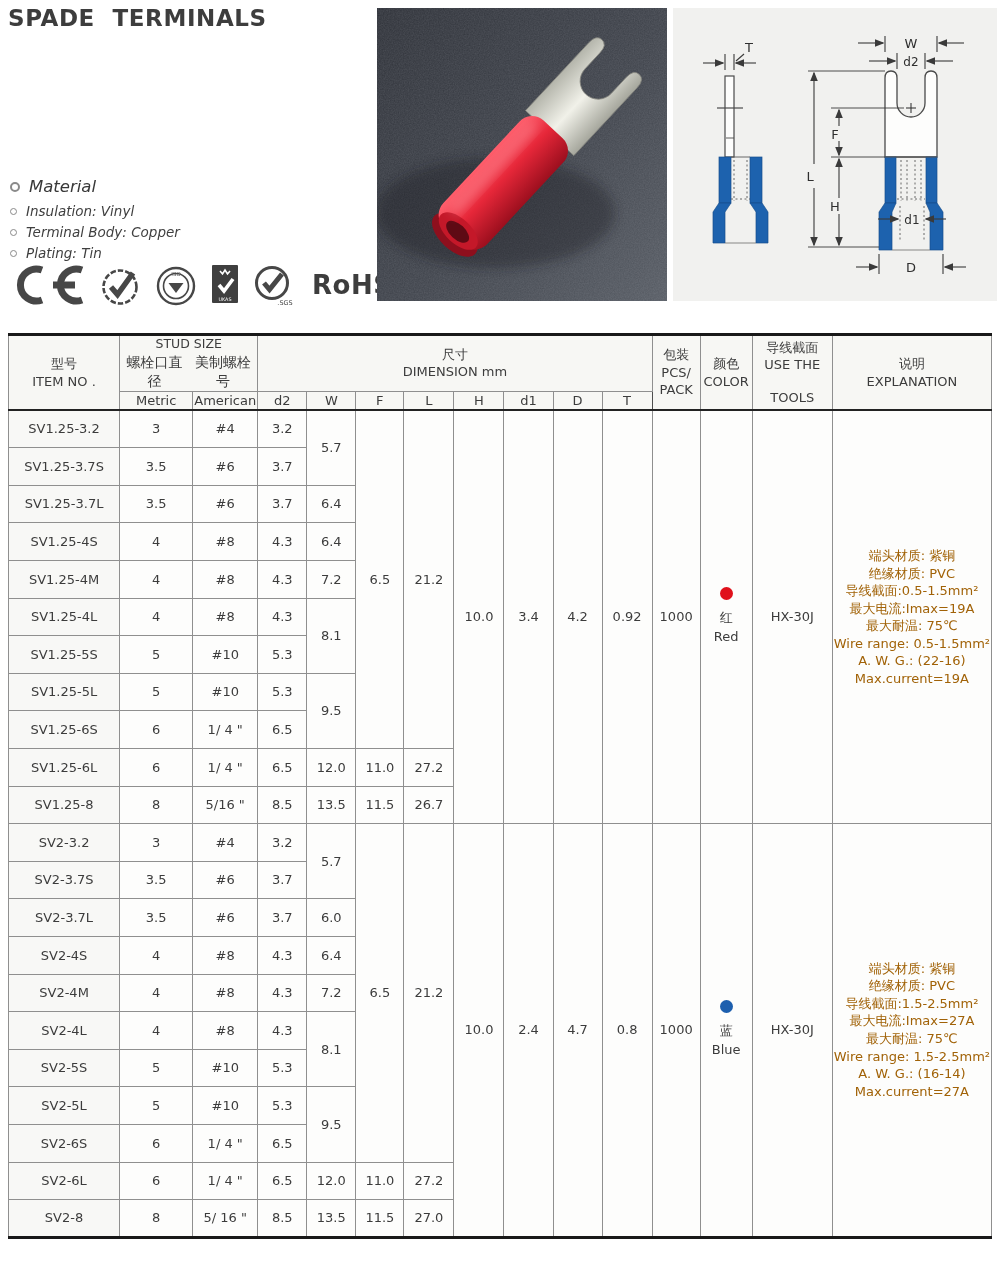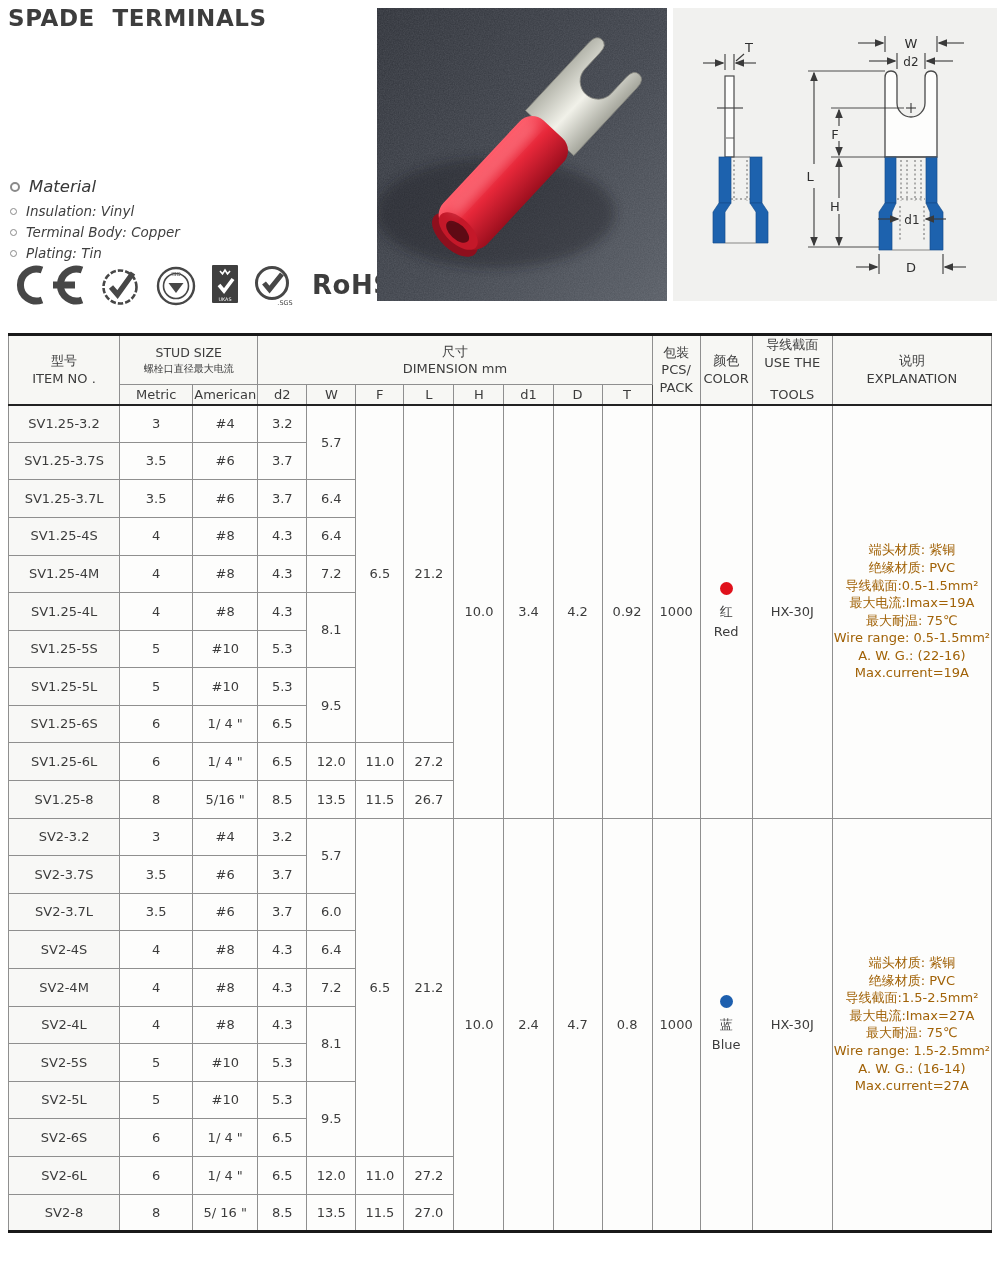--- a/index.html
+++ b/index.html
@@ -25,21 +25,21 @@
   table.spec{border-collapse:collapse;table-layout:fixed;width:984px;color:#3c3c3c;background:#fdfdfc;
              border:1.5px solid #4c4c4c;border-top:3px solid #191919;border-bottom:3px solid #191919;}
   .spec th,.spec td{border:1px solid #8f8f8f;text-align:center;vertical-align:middle;
              font-weight:normal;padding:0;font-size:13px;line-height:1.35;}
   .spec thead th{background:#f7f7f4;}
   .spec thead{border-bottom:2.5px solid #222;}
   .gb{border-left:1.5px solid #4e4e4e !important;}
   tr.h1{height:48px;} tr.h2{height:17px;}
   tbody tr{height:37.6px;}
   .f12{font-size:12.5px;} 
-  .zhrow{display:flex;justify-content:center;font-size:10px;}
+  .zhrow{display:flex;justify-content:center;font-size:14px;}
   .gaptools{margin-bottom:15px;}
   .c-item{text-align:left;padding-left:45px;background:#f8f8f6;}
   .c-expl{text-align:left;padding:8px 4px 8px 13px;font-size:11.5px;line-height:1.62;color:#a16207;}
   .c-color .dot{display:inline-block;width:13px;height:13px;border-radius:50%;margin-bottom:3px;}
   .c-color div{font-size:13px;line-height:1.5;}
   .dimtext{fill:#2f2f2f;font-size:13px;font-family:"DejaVu Sans","Liberation Sans",sans-serif;}
   .dimtext.sm{font-size:12px;}
 </style>
 </head>
 <body>
@@ -274,21 +274,21 @@
       <thead>
         <tr class="h1">
           <th rowspan="2">
             <div>型号</div>
               <div>ITEM NO .</div>
           </th>
           <th colspan="2" class="gb">
             <div class="f12">STUD SIZE</div>
             <div class="zhrow">
                 <span>螺栓口直径</span>
-                <span>最大电流</span>
+                <span>美制螺栓号</span>
               </div>
           </th>
           <th colspan="8" class="gb">
             <div>尺寸</div>
               <div>DIMENSION mm</div>
           </th>
           <th rowspan="2" class="gb">
             <div>包装</div>
               <div>PCS/</div>
               <div>PACK</div>

